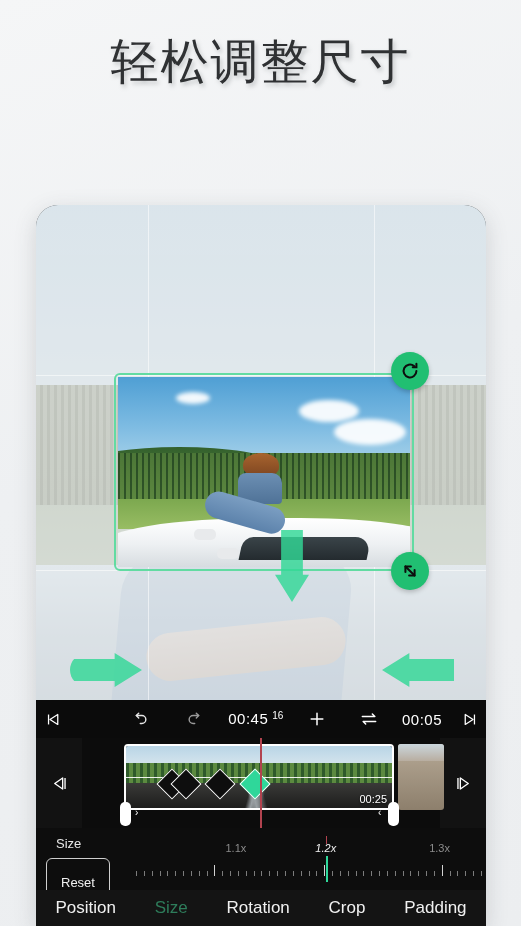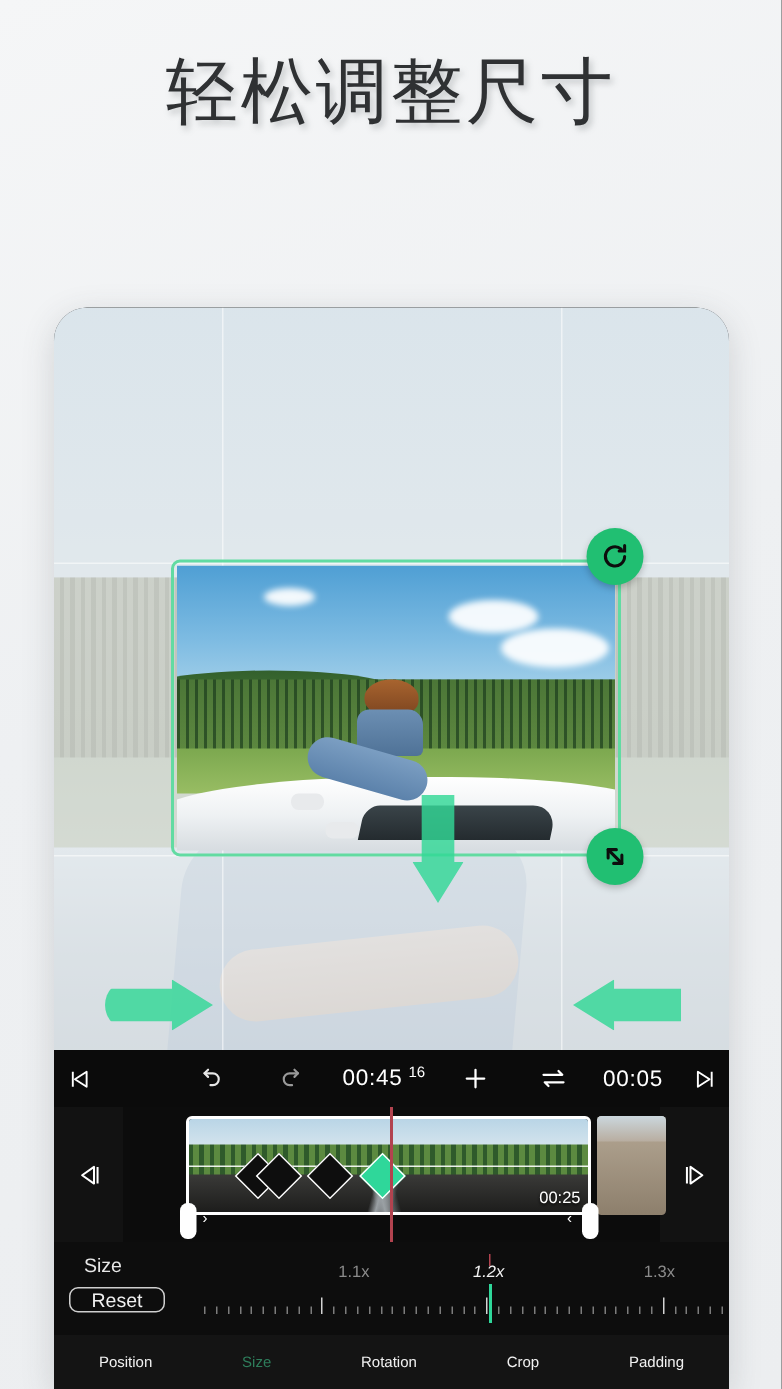--- a/index.html
+++ b/index.html
@@ -141,34 +141,34 @@
     background:linear-gradient(180deg,#b6a996 0%,#8d7f6c 100%);overflow:hidden;}
   .clip2 .sky{position:absolute;left:0;top:0;width:100%;height:26%;
     background:linear-gradient(180deg,#cbd7dd 0%,#b8ada0 100%);}
   .playhead{position:absolute;top:0;width:1.5px;height:90px;background:#b2434f;}
   .trim{position:absolute;width:11px;height:24px;background:#fff;border-radius:5px;}
   .trim-ar{position:absolute;color:#fff;font-size:10px;}
 
   
   .slider{position:absolute;left:0;top:623px;width:450px;height:62px;background:#0d0d0d;}
   .s-label{position:absolute;left:20px;top:8px;color:#e8e8e8;font-size:13px;}
-  .s-reset{position:absolute;left:10px;top:30px;padding:0 14px;
+  .s-reset{position:absolute;left:10px;top:30px;padding:16px 14px;
     border:1.4px solid #cfcfcf;border-radius:6px;color:#f0f0f0;font-size:13px;}
   .ruler{position:absolute;left:100px;top:14px;width:345px;height:44px;}
   .tick{position:absolute;bottom:10px;width:1px;background:#7c7c7c;height:5px;}
   .tick.major{height:11px;background:#d3d3d3;}
   .r-lab{position:absolute;top:0;font-size:11px;color:#8b8b8b;transform:translateX(-50%);}
   .r-lab.cur{color:#f2f2f2;}
   .s-ind{position:absolute;bottom:4px;width:2px;height:26px;background:#2fd79a;}
   .s-mark{position:absolute;top:-6px;width:1.5px;height:8px;background:#b2434f;}
 
   
   .tabs{position:absolute;left:0;top:685px;width:450px;height:36px;background:#141414;
     display:flex;align-items:center;justify-content:space-around;}
-  .tab{font-size:10px;color:#f1f1f1;}
+  .tab{font-size:17px;color:#f1f1f1;}
   .tab.active{color:#2e7d5b;}
 </style>
 </head>
 <body>
 
 <div class="page">
 
   <div class="header">
     <div class="h-title">轻松调整尺寸</div>
   </div>

